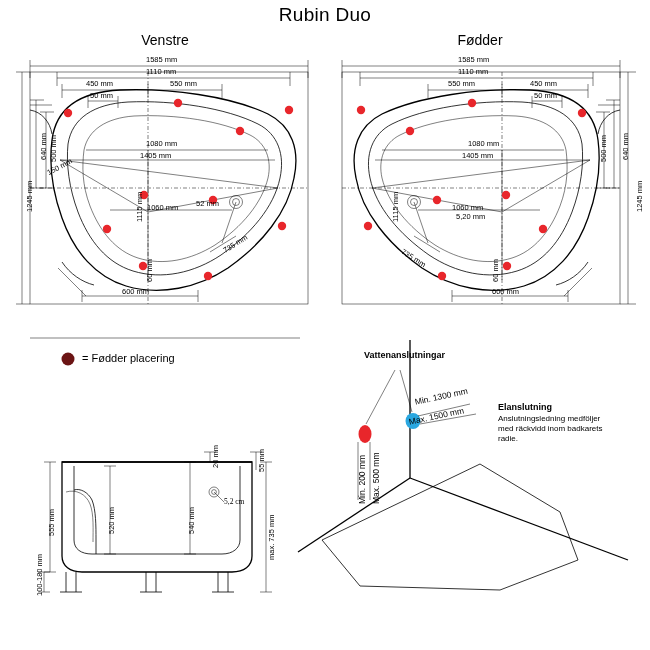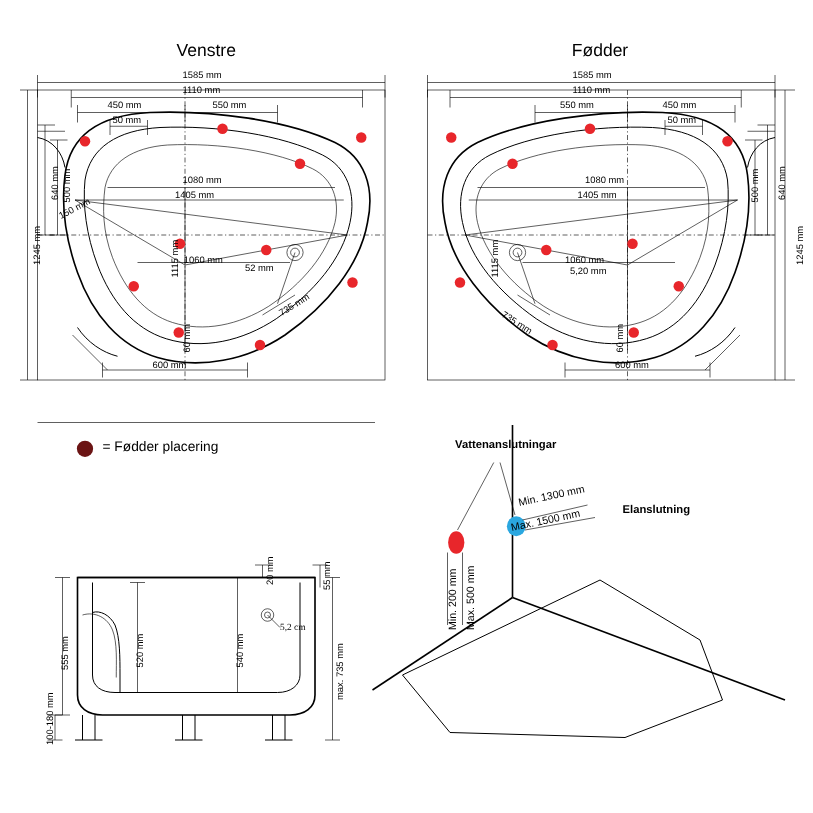--- a/index.html
+++ b/index.html
@@ -67,20 +67,21 @@
   .thin { stroke-width: 0.5; }
   .med { stroke-width: 0.8; }
   .thick { stroke-width: 1.3; }
   .dash { stroke-dasharray: 4 2 1 2; }
 </style>
 </head>
 <body>
 
 <div id="root">
 
+  <div class="title">Rubin Duo</div>
 
   <div class="sub-title" style="left:95px; top:32px; width:140px;">Venstre</div>
 
   <svg width="650" height="650">
 
     <rect x="30" y="72" width="278" height="232" class="ln thin"></rect>
 
     <line x1="30" y1="66" x2="308" y2="66" class="ln thin"></line>
     <line x1="30" y1="60" x2="30" y2="78" class="ln thin"></line>
     <line x1="308" y1="60" x2="308" y2="78" class="ln thin"></line>
@@ -163,21 +164,21 @@
   <div class="lbl" style="left:170px; top:80px;">550 mm</div>
   <div class="lbl" style="left:90px; top:92px;">50 mm</div>
   <div class="lbl" style="left:146px; top:140px;">1080 mm</div>
   <div class="lbl" style="left:140px; top:152px;">1405 mm</div>
   <div class="lbl v" style="left:26px; top:212px;">1245 mm</div>
   <div class="lbl v" style="left:40px; top:160px;">640 mm</div>
   <div class="lbl v" style="left:50px; top:162px;">500 mm</div>
   <div class="lbl" style="left:46px; top:170px; transform:rotate(-28deg); transform-origin:0 0;">150 mm</div>
   <div class="lbl v" style="left:136px; top:222px;">1115 mm</div>
   <div class="lbl" style="left:147px; top:204px;">1060 mm</div>
-  <div class="lbl" style="left:196px; top:211px;">52 mm</div>
+  <div class="lbl" style="left:196px; top:200px;">52 mm</div>
   <div class="lbl" style="left:222px; top:248px; transform:rotate(-32deg); transform-origin:0 0;">735 mm</div>
   <div class="lbl v" style="left:146px; top:282px;">60 mm</div>
   <div class="lbl" style="left:122px; top:288px;">600 mm</div>
 
   <div class="sub-title" style="left:410px; top:32px; width:140px;">Fødder</div>
 
   <svg width="650" height="650">
     <rect x="342" y="72" width="278" height="232" class="ln thin"></rect>
     <line x1="342" y1="66" x2="620" y2="66" class="ln thin"></line>
     <line x1="342" y1="60" x2="342" y2="78" class="ln thin"></line>
@@ -359,14 +360,17 @@
     <line x1="370" y1="442" x2="370" y2="500" class="ln thin"></line>
   </svg>
 
   <div class="note-title" style="left:364px; top:350px;">Vattenanslutningar</div>
   <div class="lbl big" style="left:414px; top:398px; transform:rotate(-12deg); transform-origin:0 0;">Min. 1300 mm</div>
   <div class="lbl big" style="left:408px; top:418px; transform:rotate(-12deg); transform-origin:0 0;">Max. 1500 mm</div>
   <div class="lbl big v" style="left:358px; top:504px;">Min. 200 mm</div>
   <div class="lbl big v" style="left:372px; top:504px;">Max. 500 mm</div>
 
   <div class="note-title" style="left:498px; top:402px;">Elanslutning</div>
+  <div class="note" style="left:498px; top:414px; width:150px;">Anslutningsledning medföljer
+med räckvidd inom badkarets
+radie.</div>
 
 </div>
 
 </body></html>

